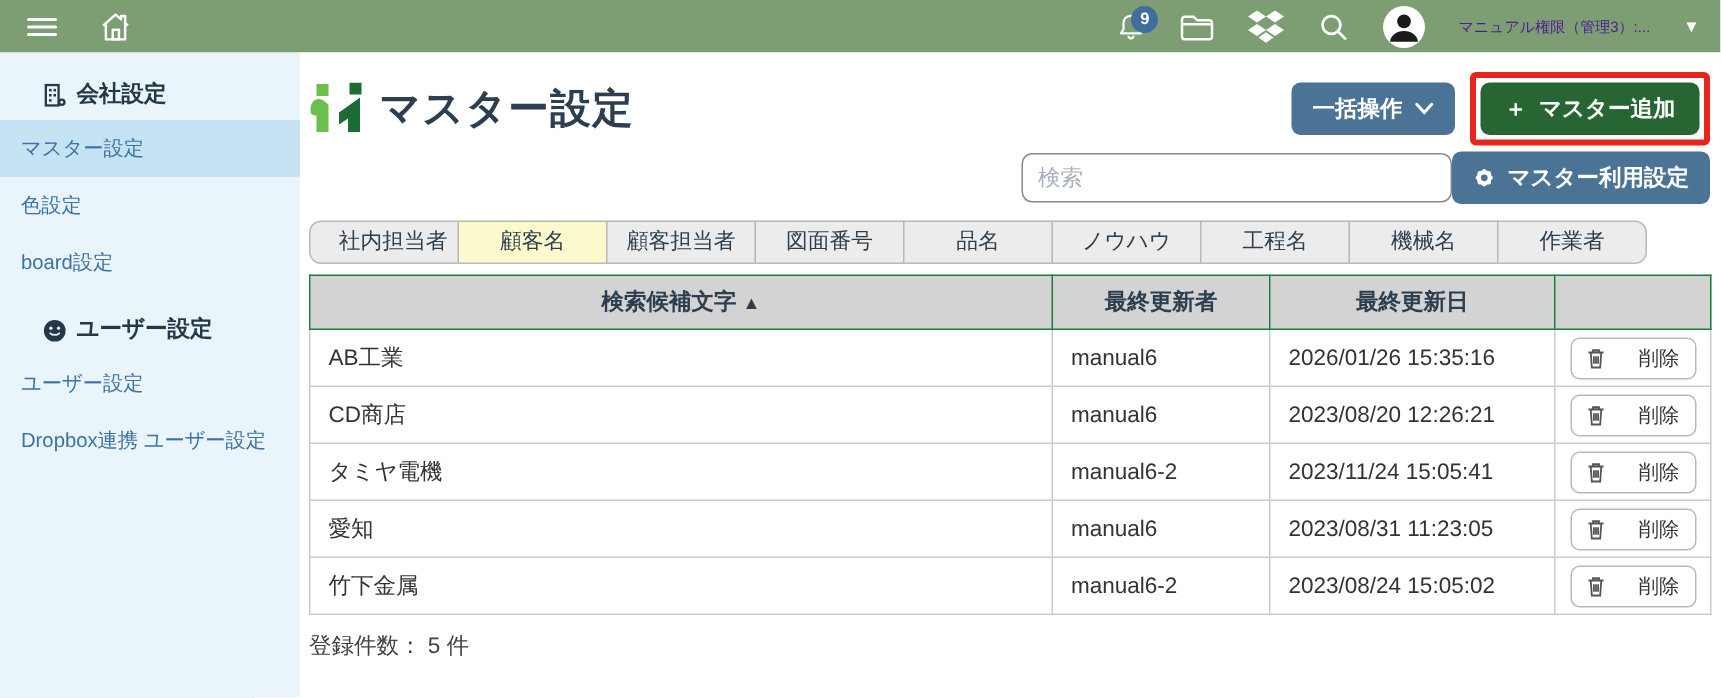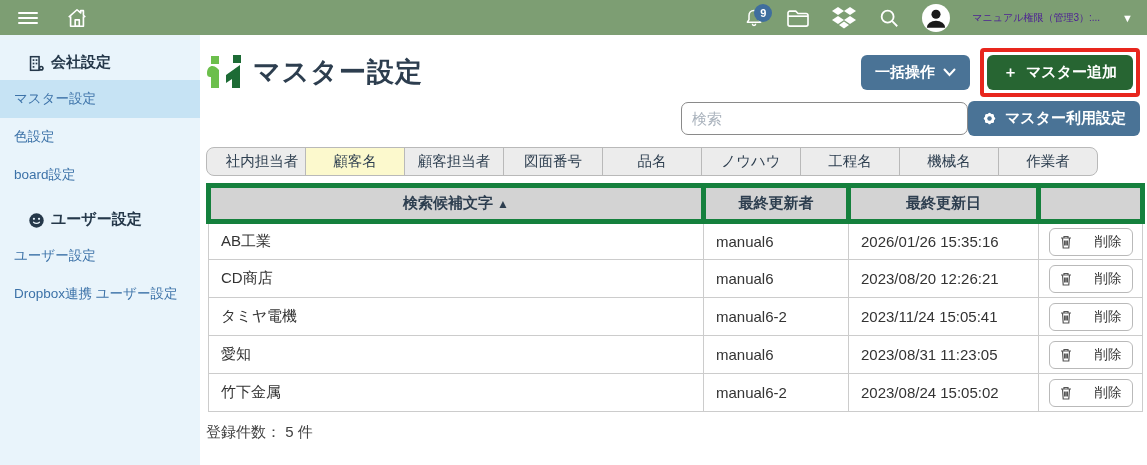--- a/index.html
+++ b/index.html
@@ -37,21 +37,21 @@
   .search-input { width:287px; height:33px; border:1px solid #8a8a8a; border-radius:7px; font-size:15px; padding:0 10px; color:#333; }
   .search-input::placeholder { color:#a9b2bc; }
 
   .tabs { display:flex; margin-top:12px; }
   .tab { width:100px; height:29px; line-height:27px; text-align:center; background:#ececec; border:1px solid #b9b9b9; margin-left:-1px; font-size:14.5px; color:#2d3e4f; cursor:pointer; }
   .tab:first-child { border-radius:8px 0 0 8px; margin-left:0;padding-left:12px; }
   .tab:last-child { border-radius:0 8px 8px 0; }
   .tab.selected { background:#fcf9cd; }
 
   table { border-collapse:collapse; margin-top:7px; width:100%; table-layout:fixed; }
-  th { background:#d3d3d3; border:5px solid #15803d; height:36px; font-size:15px; font-weight:bold; color:#2d3e4f; }
+  th { background:#d3d3d3; border:1px solid #15803d; height:36px; font-size:15px; font-weight:bold; color:#2d3e4f; }
   td { border:1px solid #cccccc; height:38px; font-size:15px; color:#333; padding-left:12px; }
   td.center { padding-left:0; text-align:center; }
   .sort-arrow { font-size:12px; margin-left:4px; color:#2d3e4f; }
   .btn-delete { background:#fff; border:1px solid #b9b9b9; border-radius:6px; padding:4px 10px; font-size:13.5px; color:#333; cursor:pointer; display:inline-flex; align-items:center; gap:23px; }
 
   .footer-count { margin-top:11px; font-size:15px; color:#404040; }
   svg { display:block; }
 </style>
 </head>
 <body>

